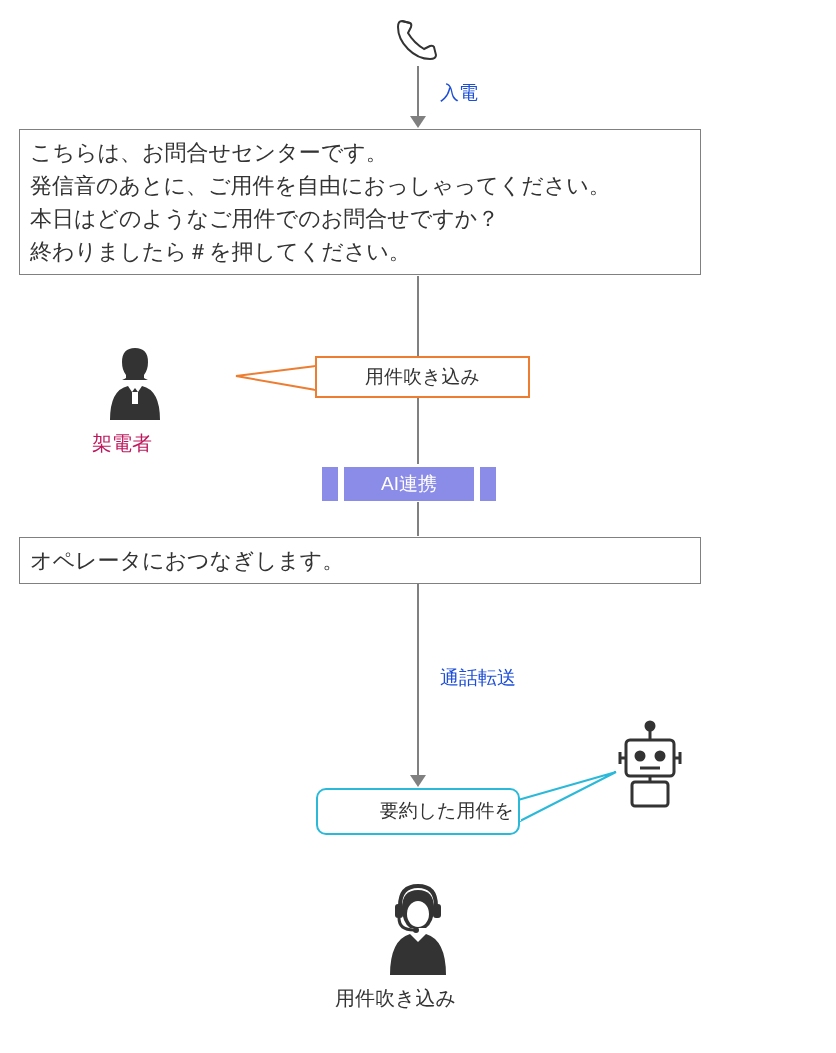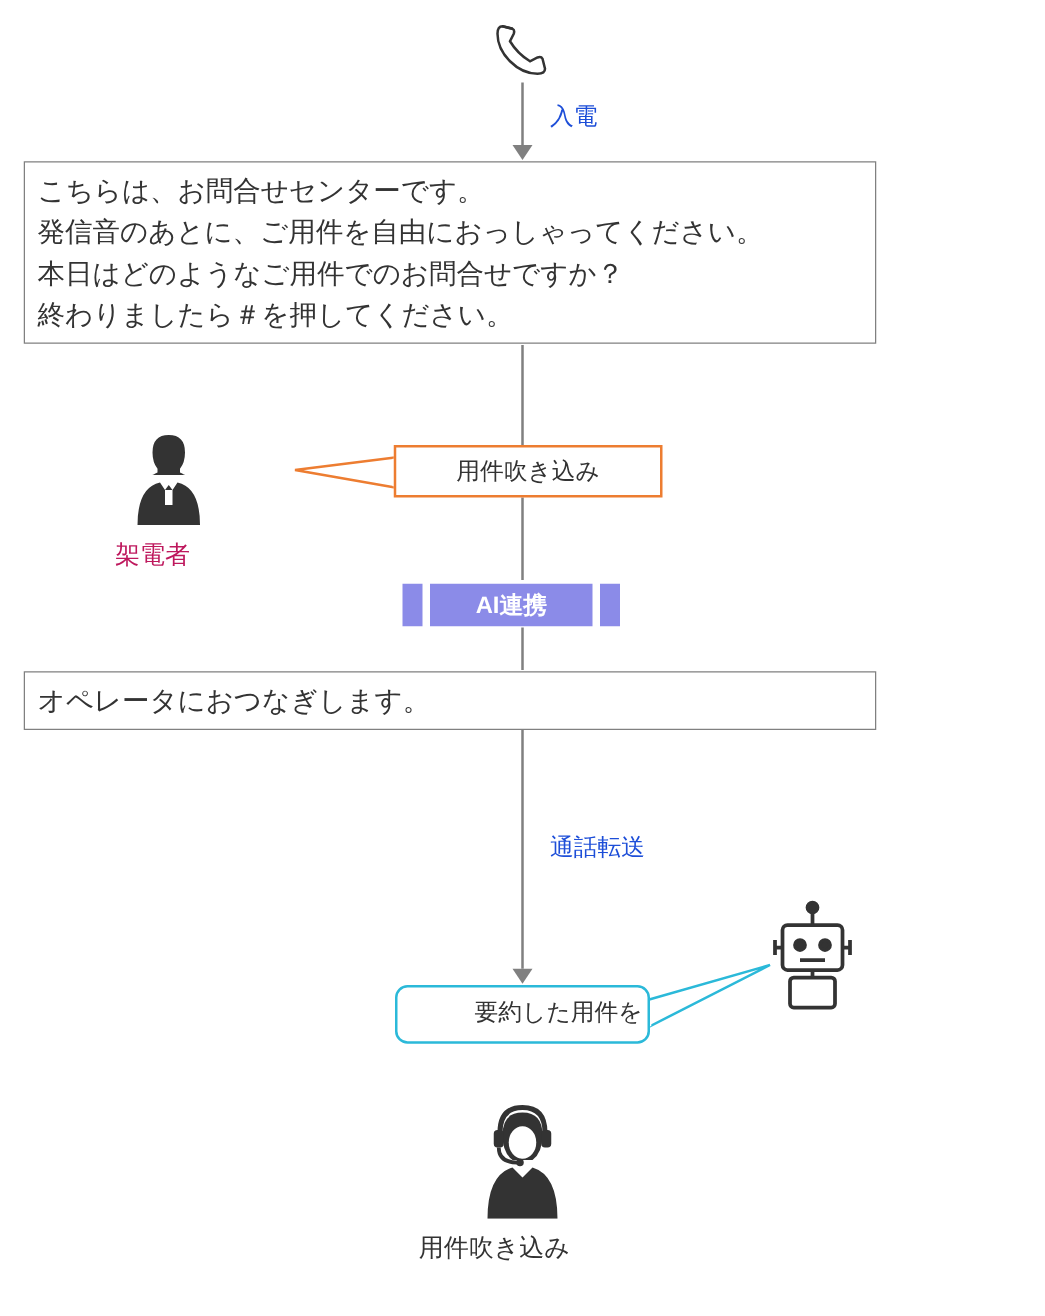--- a/index.html
+++ b/index.html
@@ -76,21 +76,20 @@
       color: #333;
     }
     
     
     .ai-group {
       position: absolute;
       left: 322px; top: 467px;
       display: flex;
       gap: 6px;
       align-items: stretch;
-      font-weight: bold;
     }
     .ai-side {
       width: 16px;
       height: 34px;
       background: #8B8BE8;
     }
     .ai-main {
       width: 130px;
       height: 34px;
       background: #8B8BE8;

